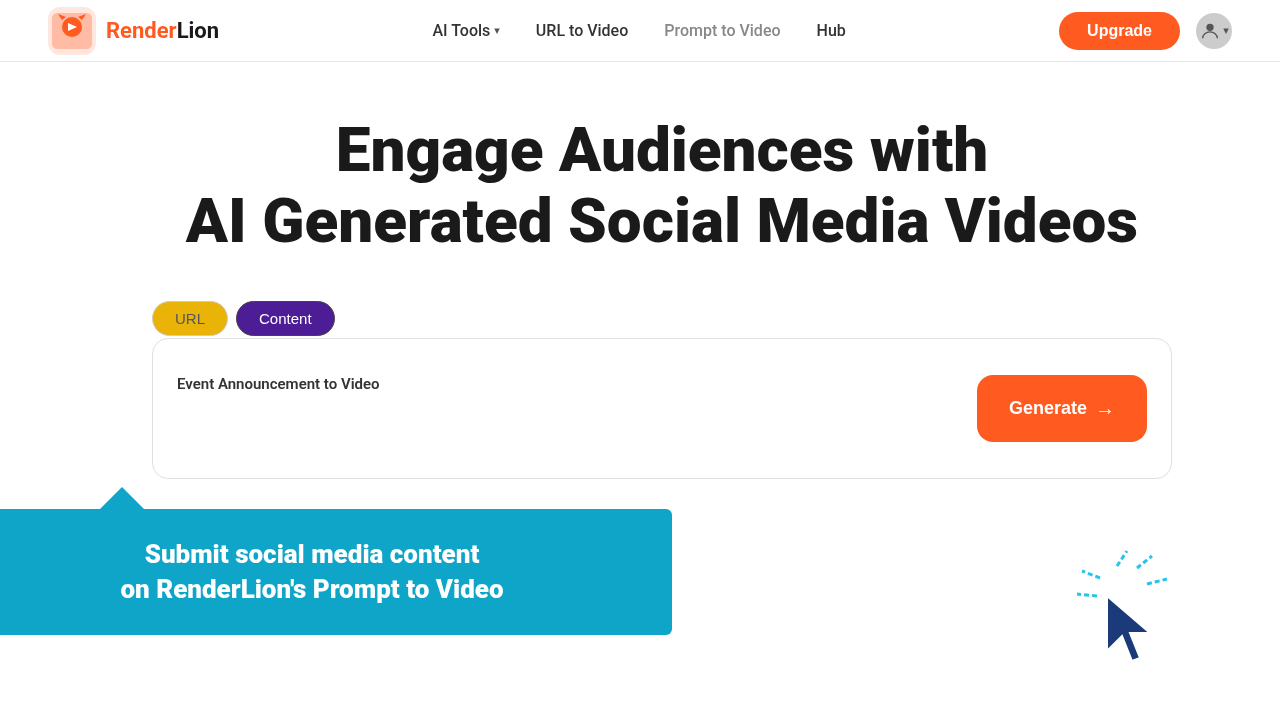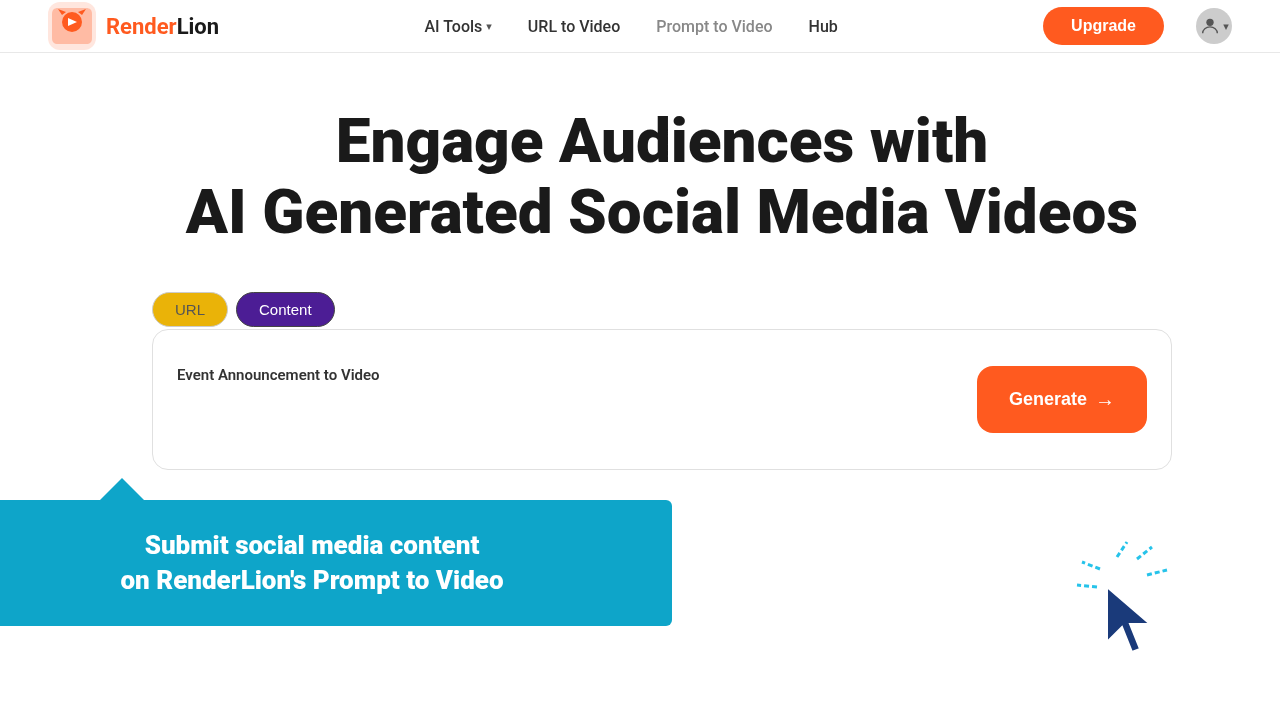--- a/index.html
+++ b/index.html
@@ -10,21 +10,21 @@
       height: 720px;
       overflow: hidden;
     }
 
     
     .navbar {
       display: flex;
       align-items: center;
       justify-content: space-between;
       padding: 0 48px;
-      height: 53px;
+      height: 62px;
       background: #ffffff;
       border-bottom: 1px solid #e8e8e8;
     }
     .navbar-logo {
       display: flex;
       align-items: center;
       gap: 10px;
       text-decoration: none;
     }
     .logo-icon {
@@ -55,21 +55,21 @@
       color: #888;
     }
     .nav-link-with-arrow {
       display: flex;
       align-items: center;
       gap: 4px;
     }
     .nav-right {
       display: flex;
       align-items: center;
-      gap: 32px;
+      gap: 16px;
     }
     .upgrade-btn {
       background: #ff5a1f;
       color: #ffffff;
       border: none;
       border-radius: 24px;
       padding: 10px 28px;
       font-size: 16px;
       font-weight: 600;
       cursor: pointer;

